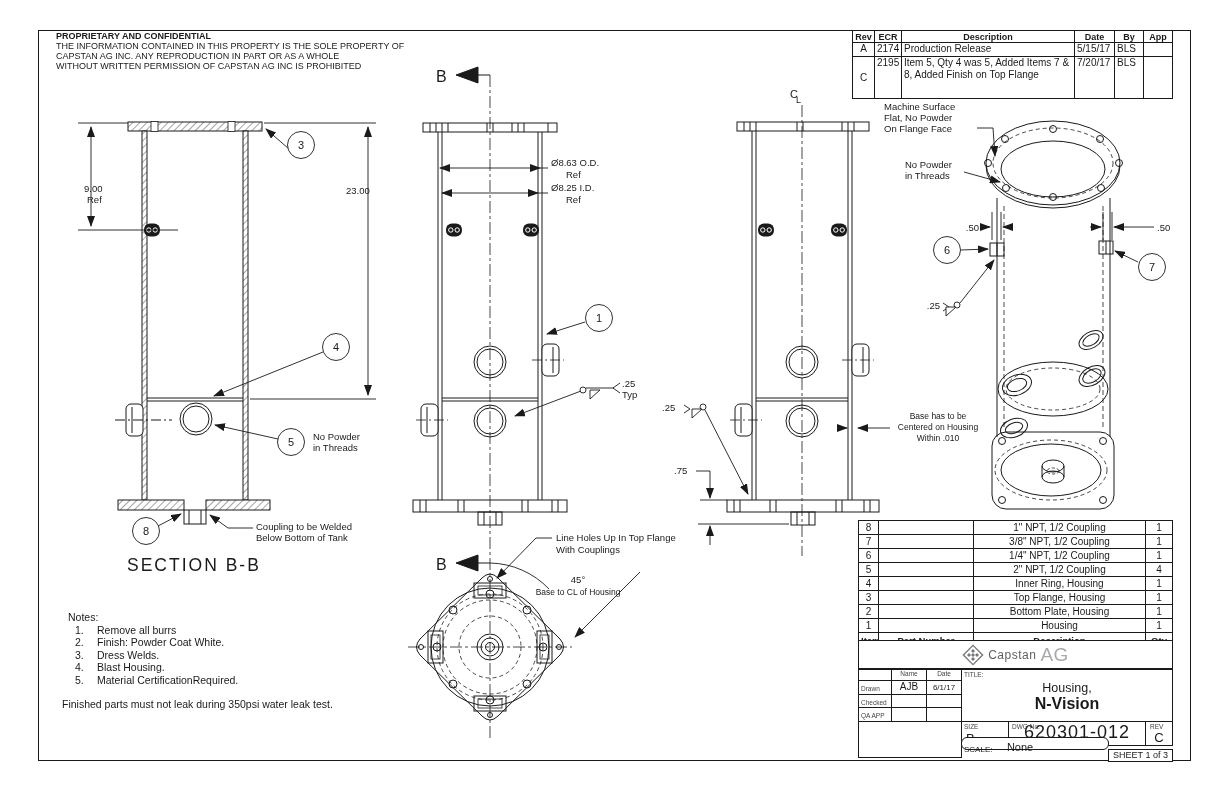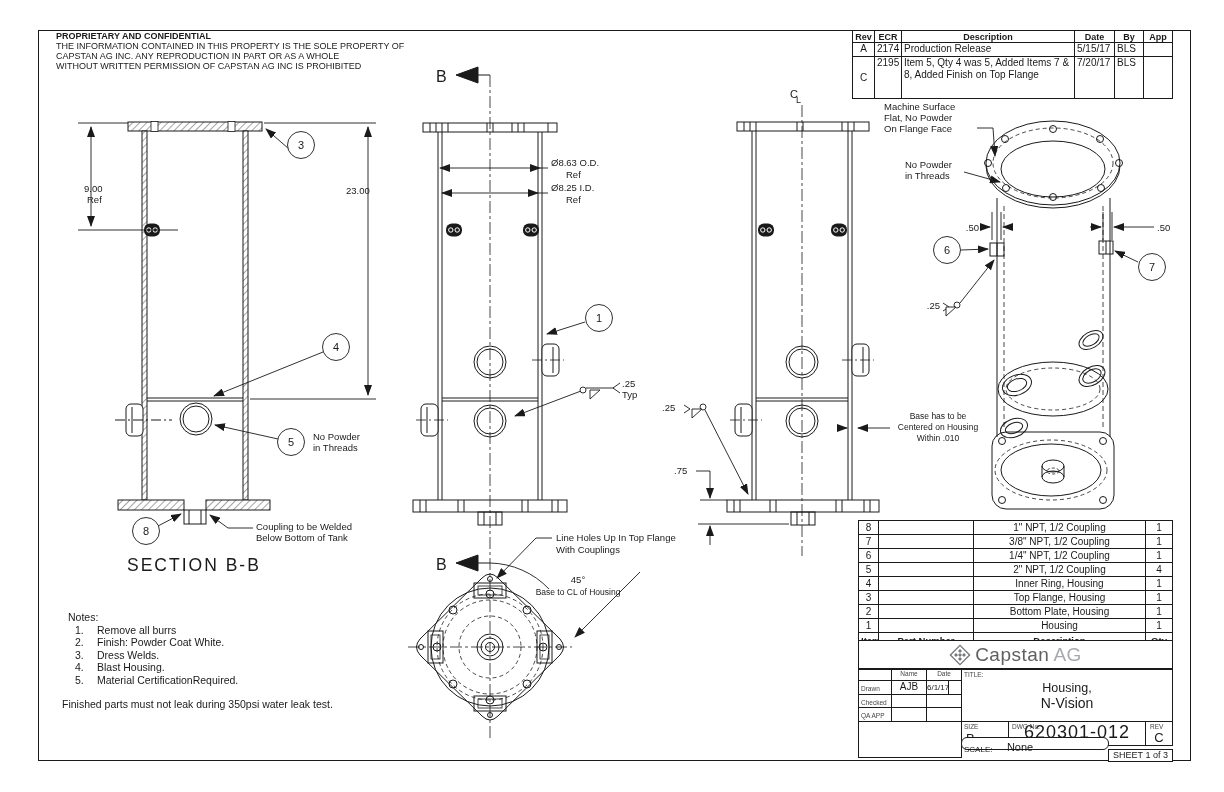--- a/index.html
+++ b/index.html
@@ -24,21 +24,21 @@
   #rev-table td{vertical-align:top;line-height:12px;}
   #rev-table .c{text-align:center;}
   #bom-table{left:858px;top:520px;width:314px;font-size:10px;}
   #bom-table td{height:13px;text-align:center;line-height:12px;}
   #bom-table th{font-size:9.5px;font-weight:bold;height:14px;}
   
   #title-block{position:absolute;left:858px;top:640px;width:315px;height:118px;background:#fff;}
   .tbc{position:absolute;border:1px solid #1a1a1a;box-sizing:border-box;background:#fff;}
   .tiny{font-size:6.5px;color:#444;}
   #logo-cell{display:flex;align-items:center;justify-content:center;gap:4px;}
-  #logo-name{font-size:19px;color:#5f6062;letter-spacing:0.5px;}
+  #logo-name{font-size:12px;color:#5f6062;letter-spacing:0.5px;}
   #logo-suffix{font-size:19px;color:#a7a9ac;letter-spacing:0.5px;}
   
   #notes{position:absolute;left:62px;top:611px;width:380px;font-size:10.5px;line-height:12.6px;}
   #notes .nrow{display:flex;}
   #notes .num{width:35px;padding-left:13px;box-sizing:border-box;}
   #notes .head{padding-left:6px;}
   #notes .foot{margin-top:11px;}
   #section-label{position:absolute;left:127px;top:555px;font-size:17.5px;letter-spacing:2px;}
 </style>
 </head>
@@ -520,32 +520,32 @@
         <rect x="9.6" y="13.6" width="2.8" height="2.8" transform="rotate(45 11 15)" fill="#77787b"></rect>
       </svg>
       <span id="logo-name">Capstan</span>
         <span id="logo-suffix">AG</span>
     </div>
     <div class="tbc" style="left:0;top:29px;width:34px;height:12px;"></div>
     <div class="tbc tiny" style="left:33px;top:29px;width:36px;height:12px;text-align:center;">Name</div>
     <div class="tbc tiny" style="left:68px;top:29px;width:36px;height:12px;text-align:center;">Date</div>
     <div class="tbc tiny" style="left:0;top:40px;width:34px;height:15px;padding:4px 0 0 2px;">Drawn</div>
     <div class="tbc" style="left:33px;top:40px;width:36px;height:15px;font-size:10px;text-align:center;">AJB</div>
-    <div class="tbc" style="left:68px;top:40px;width:23px;height:15px;font-size:8px;text-align:center;padding-top:2px;">6/1/17</div>
+    <div class="tbc" style="left:68px;top:40px;width:36px;height:15px;font-size:8px;text-align:center;padding-top:2px;">6/1/17</div>
     <div class="tbc tiny" style="left:0;top:54px;width:34px;height:14px;padding:4px 0 0 2px;">Checked</div>
     <div class="tbc" style="left:33px;top:54px;width:36px;height:14px;"></div>
     <div class="tbc" style="left:68px;top:54px;width:36px;height:14px;"></div>
     <div class="tbc tiny" style="left:0;top:67px;width:34px;height:15px;padding:4px 0 0 2px;">QA APP</div>
     <div class="tbc" style="left:33px;top:67px;width:36px;height:15px;"></div>
     <div class="tbc" style="left:68px;top:67px;width:36px;height:15px;"></div>
     <div class="tbc" style="left:0;top:81px;width:104px;height:37px;"></div>
     <div class="tbc" style="left:103px;top:29px;width:212px;height:53px;">
       <span class="tiny" style="position:absolute;left:2px;top:1px;">TITLE:</span>
       <div style="text-align:center;font-size:12.5px;margin-top:11px;">Housing,</div>
-      <div style="text-align:center;font-size:14px;">N-Vision</div>
+      <div style="text-align:center;font-size:16px;font-weight:bold;">N-Vision</div>
     </div>
     <div class="tbc" style="left:103px;top:81px;width:48px;height:25px;">
       <span class="tiny" style="position:absolute;left:2px;top:1px;">SIZE</span>
       <div style="font-size:13px;margin:9px 0 0 4px;">B</div>
     </div>
     <div class="tbc" style="left:150px;top:81px;width:138px;height:25px;">
       <span class="tiny" style="position:absolute;left:3px;top:1px;">DWG No:</span>
       <div style="font-size:18px;letter-spacing:1px;text-align:center;">620301-012</div>
     </div>
     <div class="tbc" style="left:287px;top:81px;width:28px;height:25px;">

